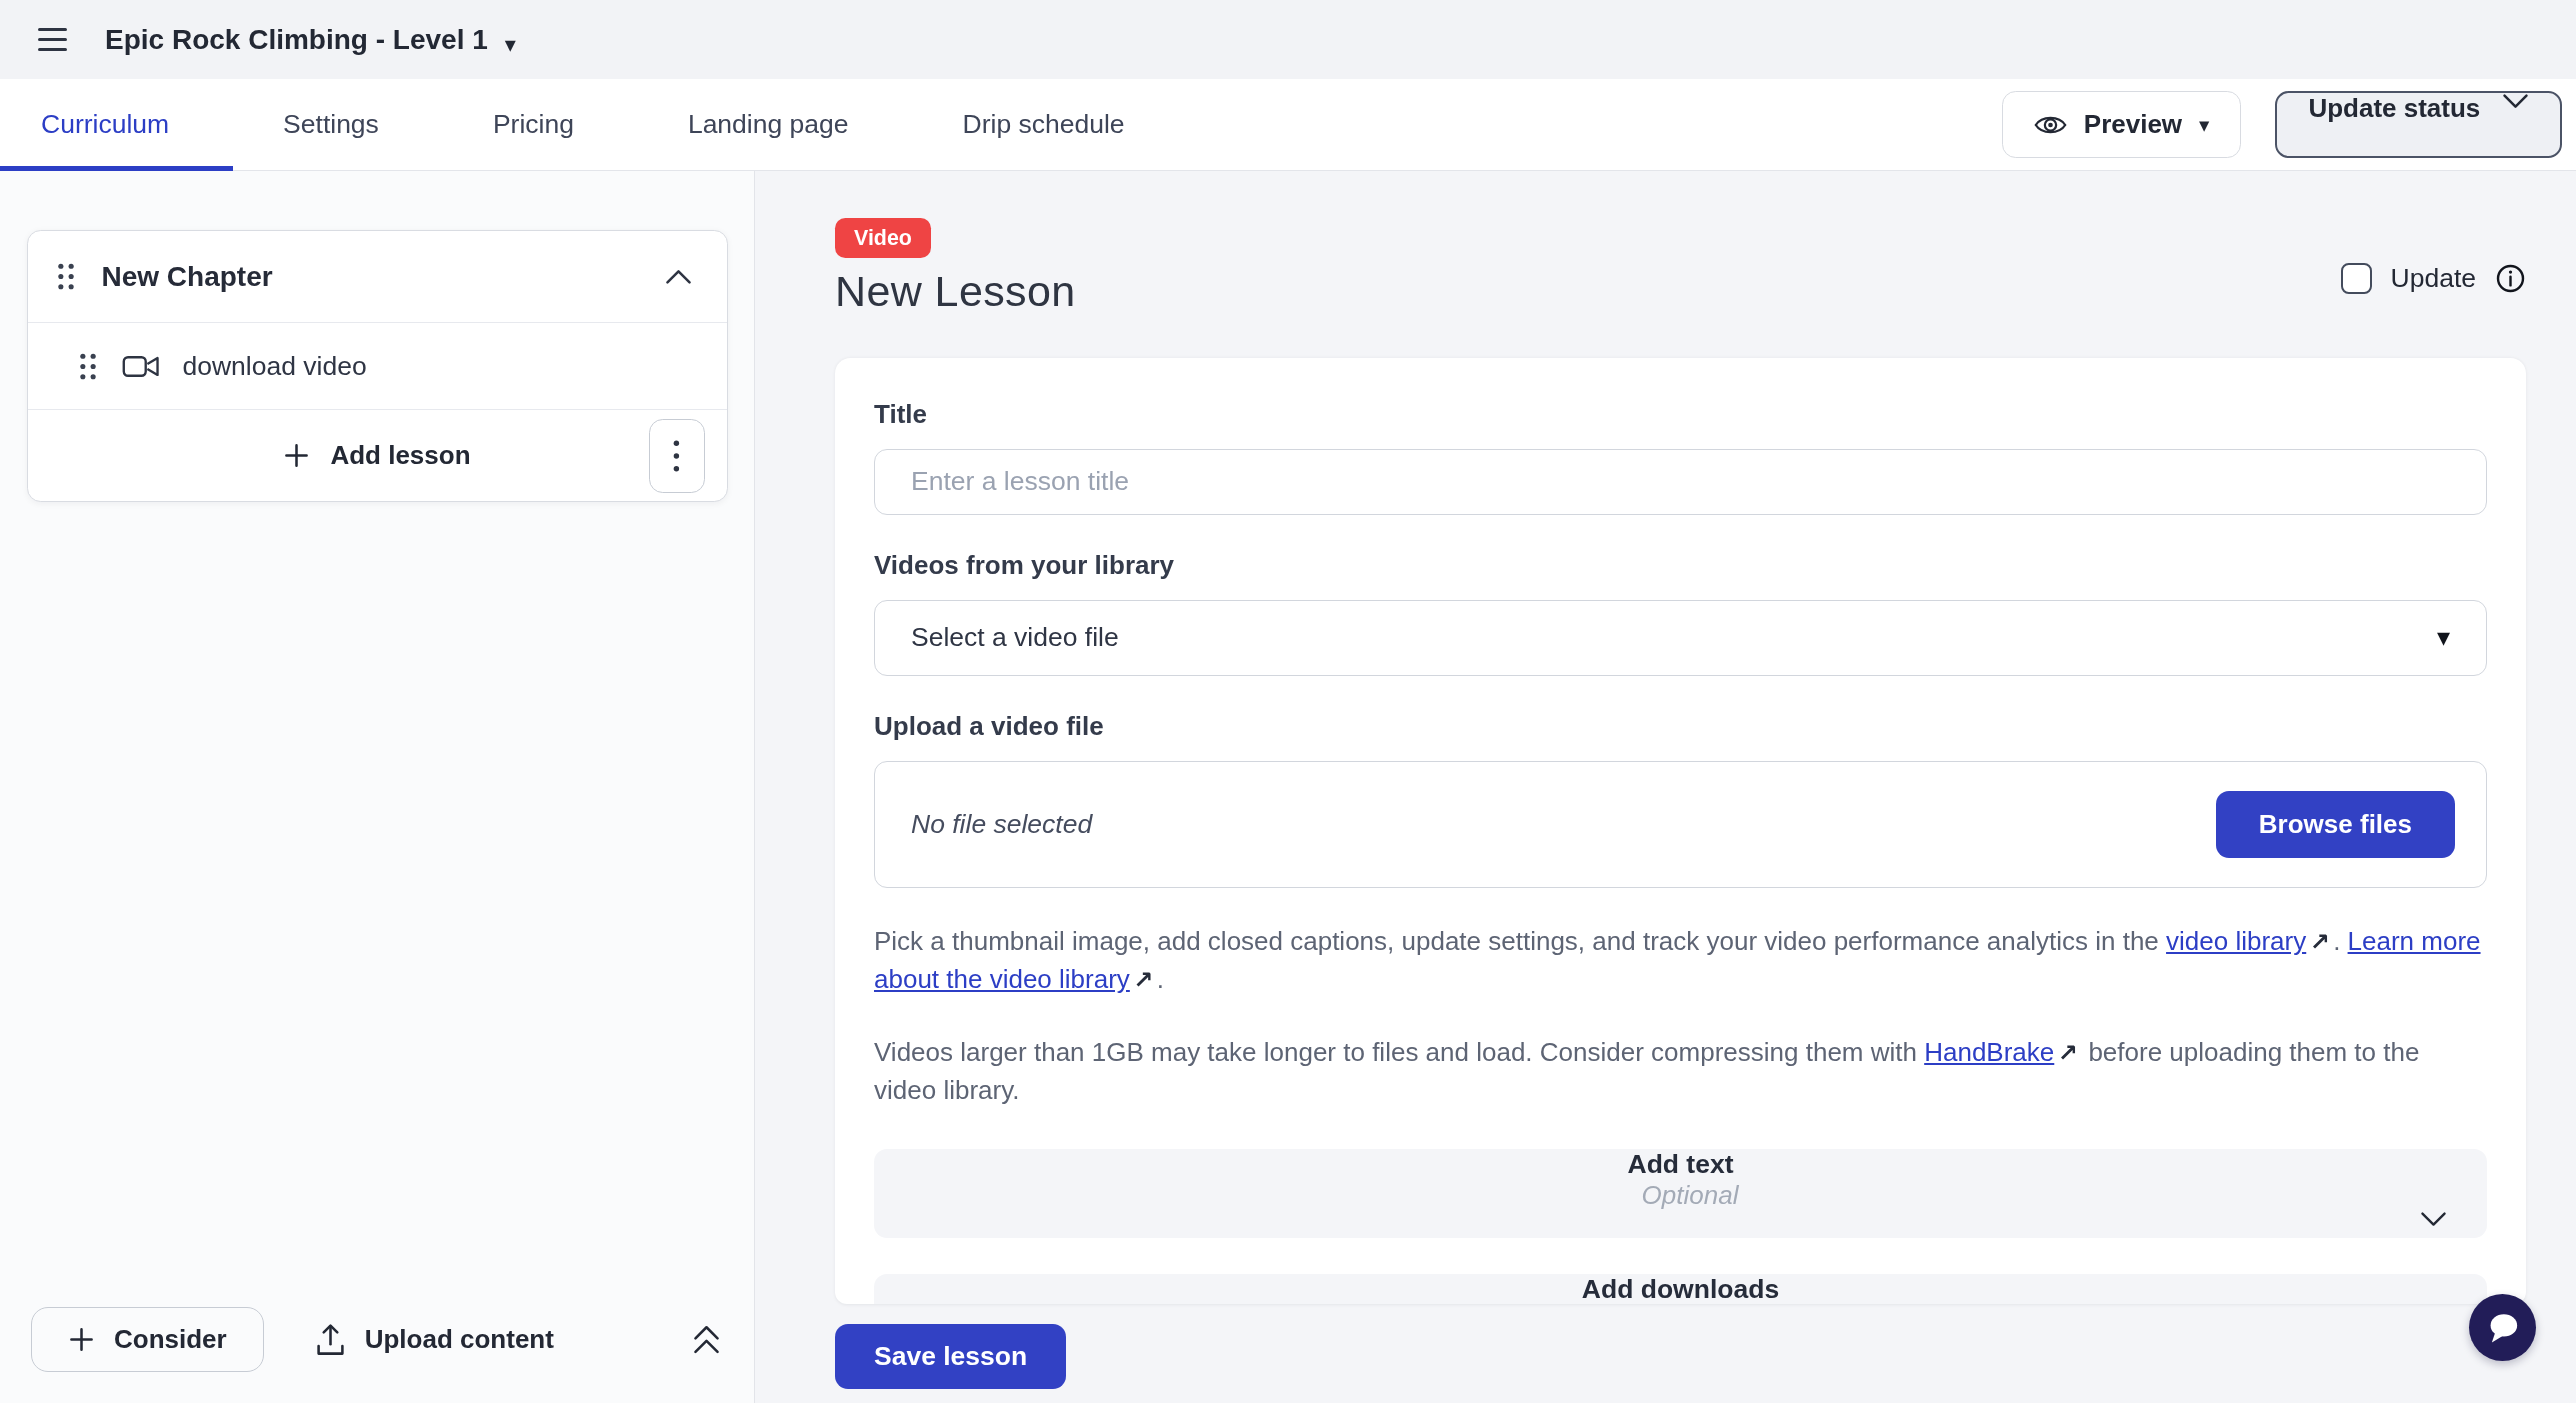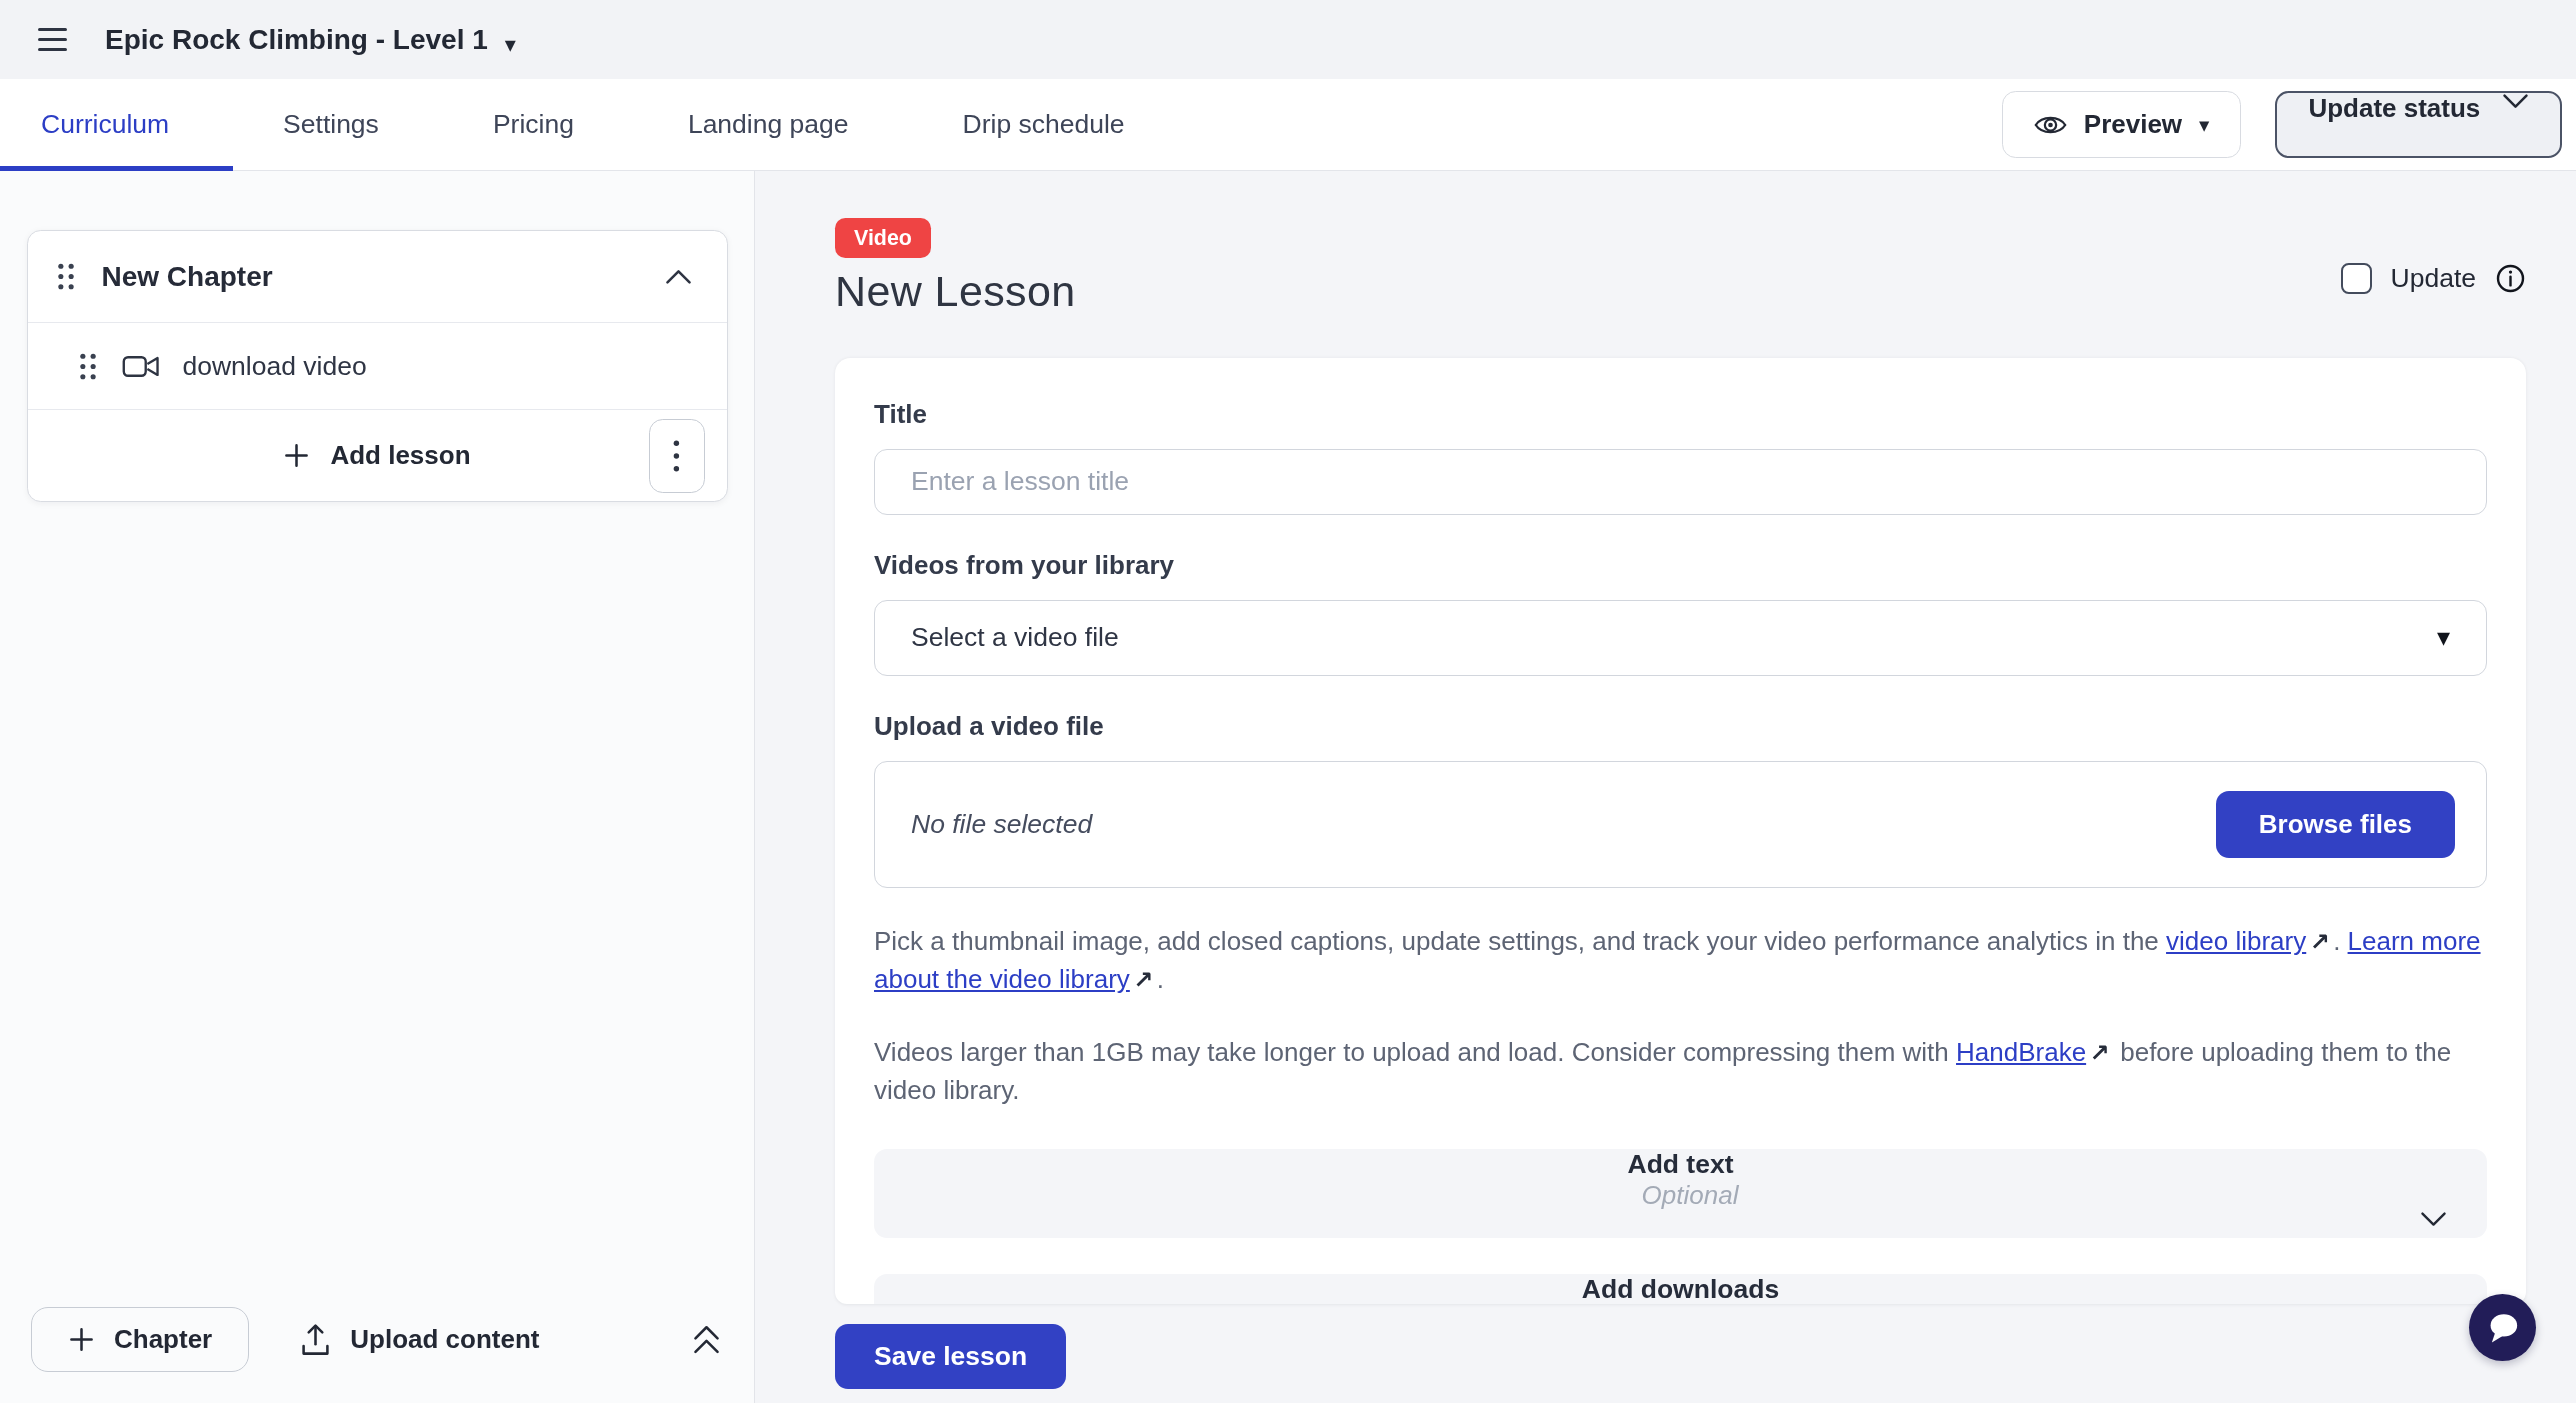--- a/index.html
+++ b/index.html
@@ -182,21 +182,21 @@
       </div>
     </div>
 
     <div class="sidebar-footer">
       <button class="btn-chapter">
         <span>
           <svg width="27" height="27" viewBox="0 0 32 32" fill="none" stroke="#232834" stroke-width="3" stroke-linecap="round">
               <path d="M16,4 V28 M4,16 H28"></path>
             </svg>
         </span>
-        <span>Chapter</span>
+        <span>Consider</span>
       </button>
       <div class="upload-content">
         <span>
           <svg width="31" height="34" viewBox="0 0 36 40" fill="none" stroke="#232834" stroke-width="3" stroke-linecap="round" stroke-linejoin="round">
             <path d="M18,25 V4"></path>
               <path d="M10,11 L18,3 L26,11"></path>
               <path d="M4,27 V36 H32 V27"></path>
           </svg>
         </span>
         <span>Upload content</span>
@@ -249,21 +249,21 @@
           <span class="no-file">No file selected</span>
           <button class="btn-browse">Browse files</button>
         </div>
       </div>
 
       <p class="help-para">
         <span>Pick a thumbnail image, add closed captions, update settings, and track your video performance analytics in the </span><a>video library</a><span class="ext-arrow">↗</span><span>. </span><a>Learn more about the video library</a><span class="ext-arrow">↗</span><span>.</span>
       </p>
 
       <p class="help-para">
-        <span>Videos larger than 1GB may take longer to upload and load. Consider compressing them with </span><a>HandBrake</a><span class="ext-arrow">↗</span><span> before uploading them to the video library.</span>
+        <span>Videos larger than 1GB may take longer to files and load. Consider compressing them with </span><a>HandBrake</a><span class="ext-arrow">↗</span><span> before uploading them to the video library.</span>
       </p>
 
       <div class="accordion">
         <span class="acc-title">Add text</span>
         <span class="acc-optional">Optional</span>
         <span class="chev">
           <svg width="29" height="17" viewBox="0 0 34 20" fill="none" stroke="#232834" stroke-width="2.8" stroke-linecap="round" stroke-linejoin="round">
               <path d="M4,3 L17,16 L30,3"></path>
             </svg>
         </span>

